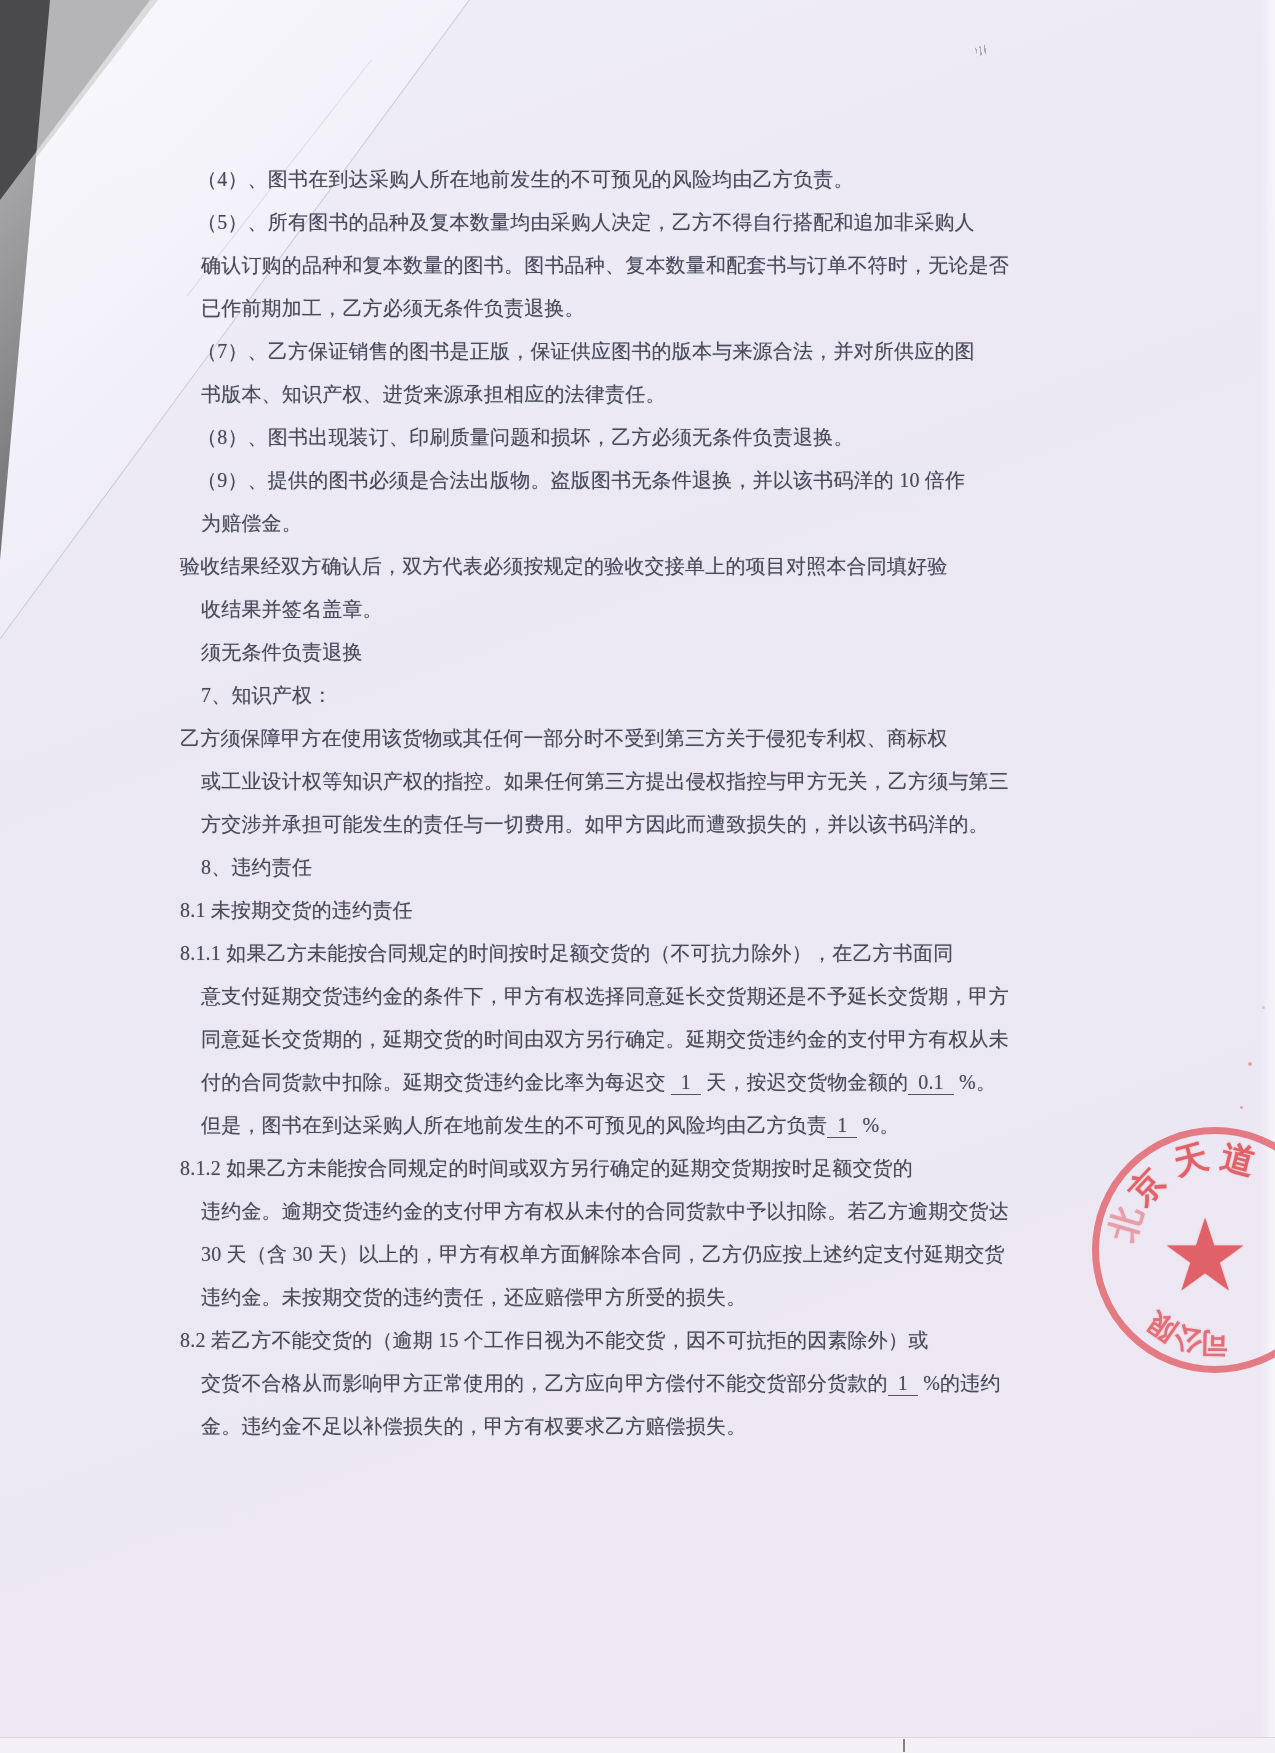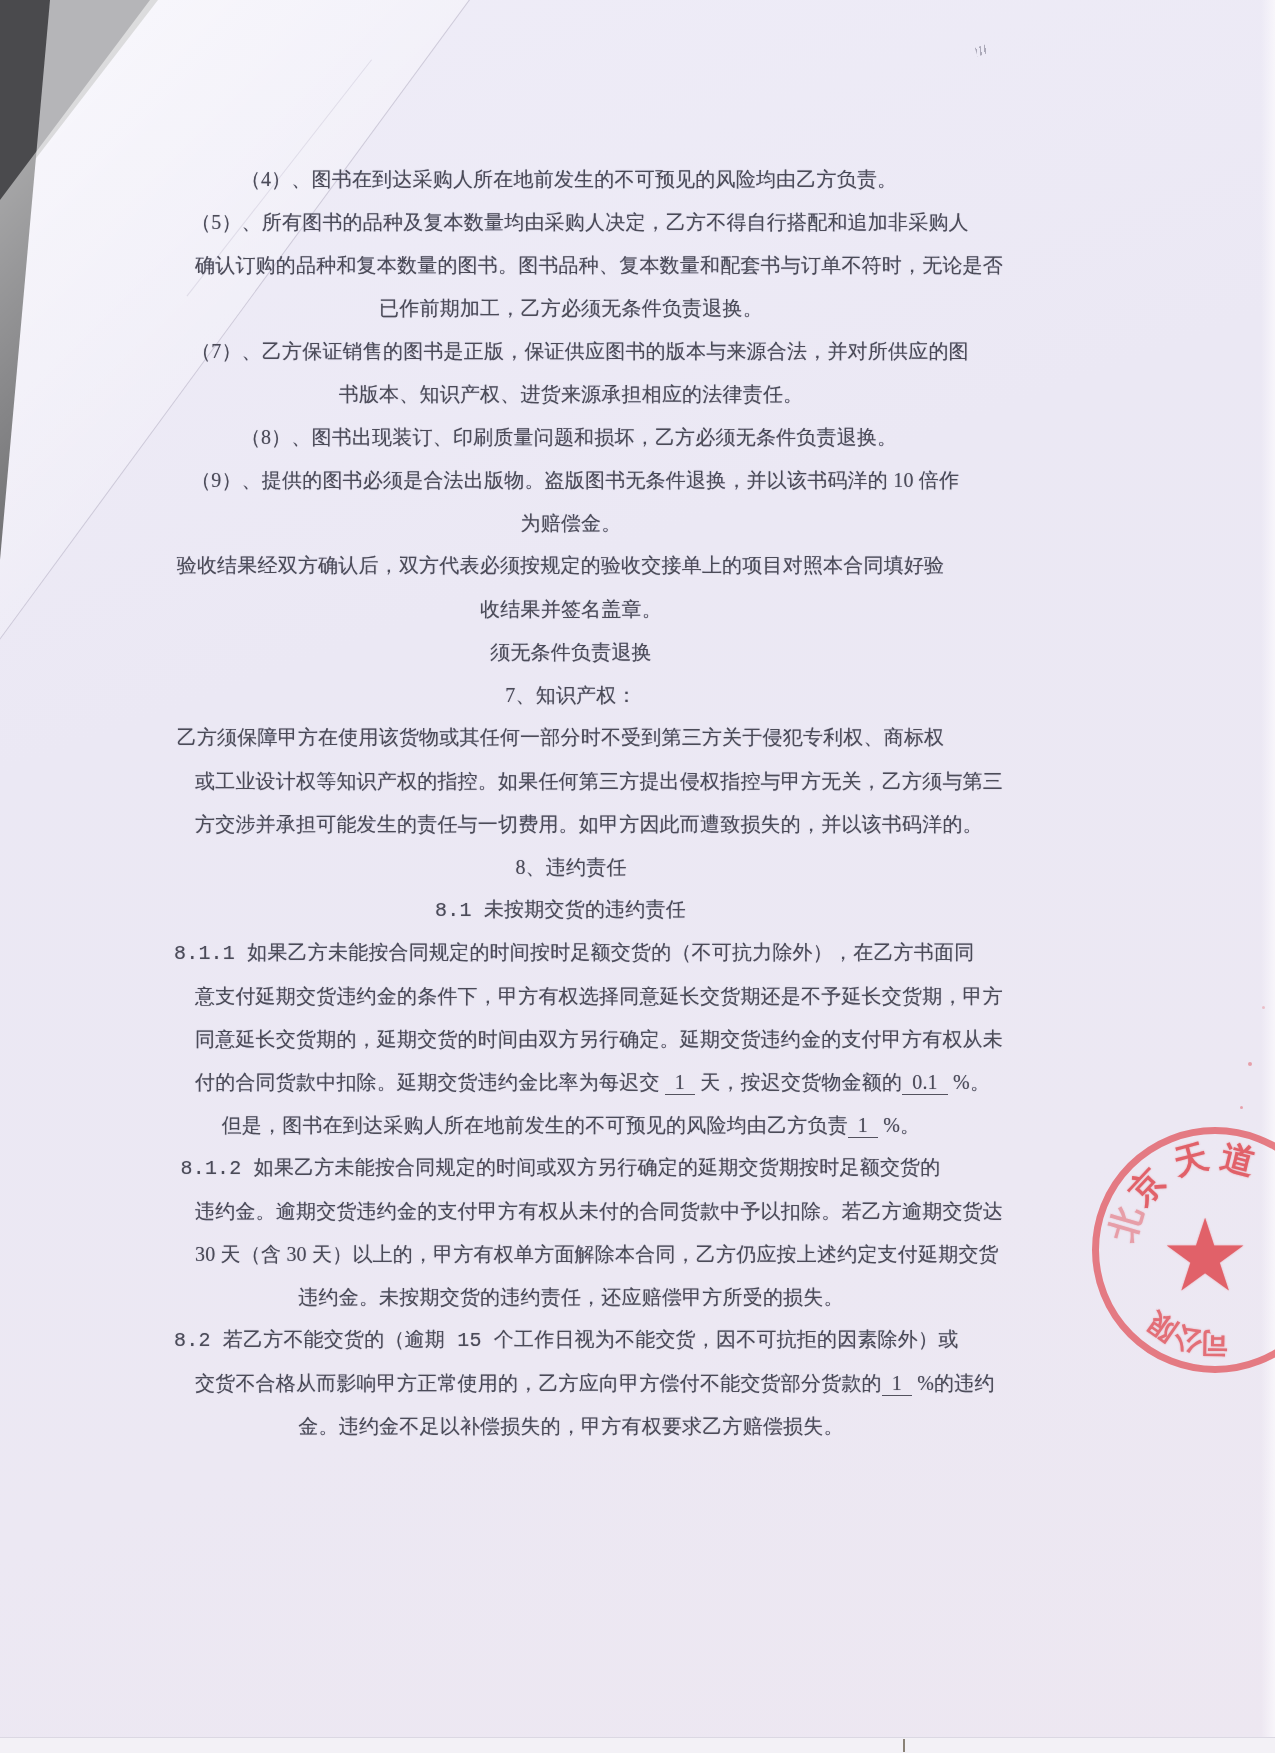--- a/index.html
+++ b/index.html
@@ -51,29 +51,28 @@
     position:absolute;left:903px;top:1739px;width:2px;height:13px;
     background:#6e6757;opacity:.8;
   }
   .corner-mark{
     position:absolute;left:976px;top:46px;width:11px;height:9px;
     background:repeating-linear-gradient(100deg,#a09eae 0 1.5px,transparent 1.5px 4.5px);
     transform:rotate(-18deg);opacity:.85;
   }
   
   .text-block{
-    position:absolute;left:147px;top:158px;width:800px;
+    position:absolute;left:153px;top:158px;width:800px;
     font-size:20px;color:#4b4b57;
     text-shadow:0 0 1px rgba(70,70,110,.45);
     letter-spacing:.2px;
-    text-align:center;
   }
   .line{height:43px;line-height:43px;white-space:nowrap;}
   .ind0{padding-left:0;margin-left:48px;}
-  .ind1{padding-left:27px;font-family:Liberation Mono, monospace;}
+  .ind1{padding-left:27px;}
   .ind2{padding-left:44px;}
   .blank{
     border-bottom:1.5px solid #53525e;
     padding:0 10px;display:inline-block;line-height:24px;
   }
   
   .stamp{
     position:absolute;left:1090px;top:1125px;width:250px;height:250px;
     color:#e04a52;opacity:.85;
     text-shadow:0 0 2px rgba(224,74,82,.55);

